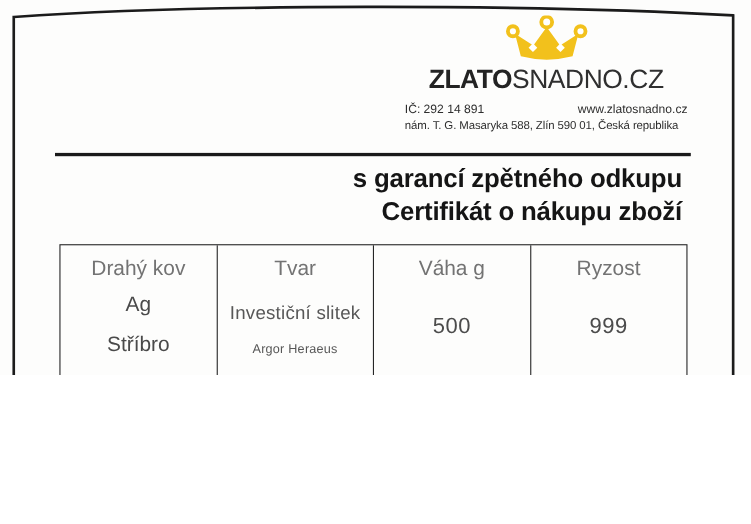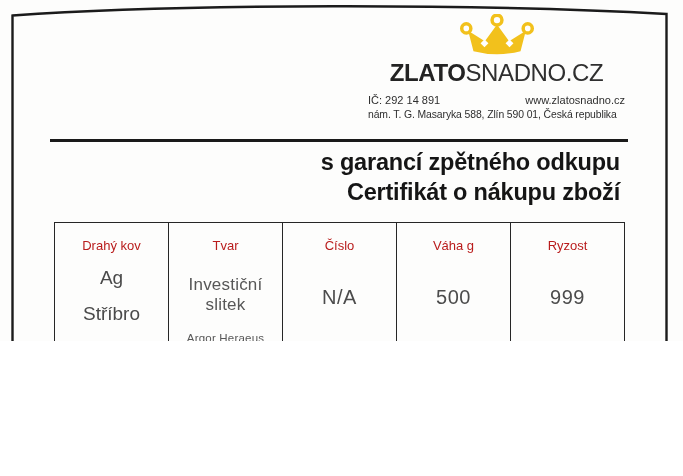--- a/index.html
+++ b/index.html
@@ -21,21 +21,21 @@
 
   .title { position:absolute; right:63px; top:147px; text-align:right;
            font-size:23.5px; font-weight:700; line-height:30px; letter-spacing:-0.2px; color:#151515; }
 
   
   .ctable { position:absolute; left:54px; top:222px; width:571px; height:155px;
             border:1.7px solid #262626; box-sizing:border-box; display:flex; }
   .col { flex:1 1 0; border-left:1.5px solid #262626; display:flex; flex-direction:column; align-items:center; }
   .col:first-child { border-left:none; }
   .chead { height:30px; display:flex; align-items:center; justify-content:center;
-           font-size:13px; color:#b91c1c; padding-top:7px; }
+           font-size:19px; color:#737373; padding-top:7px; }
   .cval { text-align:center; }
   .cval:empty { display:none; }
   .col-metal .v1 { margin-top:7px;  font-size:19px;   color:#4a4a4a; }
   .col-metal .v2 { margin-top:14px; font-size:19px;   color:#4a4a4a; }
   .col-shape .v1 { margin-top:15px; font-size:17px; color:#575757; letter-spacing:0.2px; }
   .col-shape .v2 { margin-top:17px; font-size:11.5px; color:#575757; letter-spacing:0.2px; }
   .col-wide  .v1 { margin-top:26px; font-size:20px;   color:#4c4c4c; letter-spacing:0.5px; }
 
   .datum { position:absolute; left:72px; top:394px; font-size:15.5px; color:#1c1c1c; }
   .sig { position:absolute; left:476px; top:383px; width:150px; height:56px; }
@@ -84,25 +84,20 @@
       <div class="chead">Drahý kov</div>
       <div class="cval v1">Ag</div>
       <div class="cval v2">Stříbro</div>
     </div>
     <div class="col col-shape">
       <div class="chead">Tvar</div>
       <div class="cval v1">Investiční slitek</div>
       <div class="cval v2">Argor Heraeus</div>
     </div>
     <div class="col col-wide">
-      <div class="chead">Číslo</div>
-      <div class="cval v1">N/A</div>
-
-    </div>
-    <div class="col col-wide">
       <div class="chead">Váha g</div>
       <div class="cval v1">500</div>
 
     </div>
     <div class="col col-wide">
       <div class="chead">Ryzost</div>
       <div class="cval v1">999</div>
 
     </div>
   </div>

